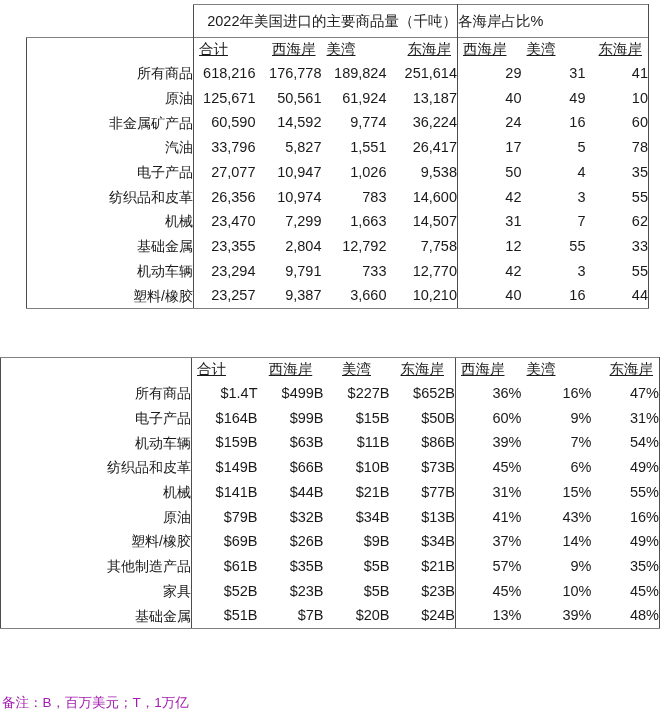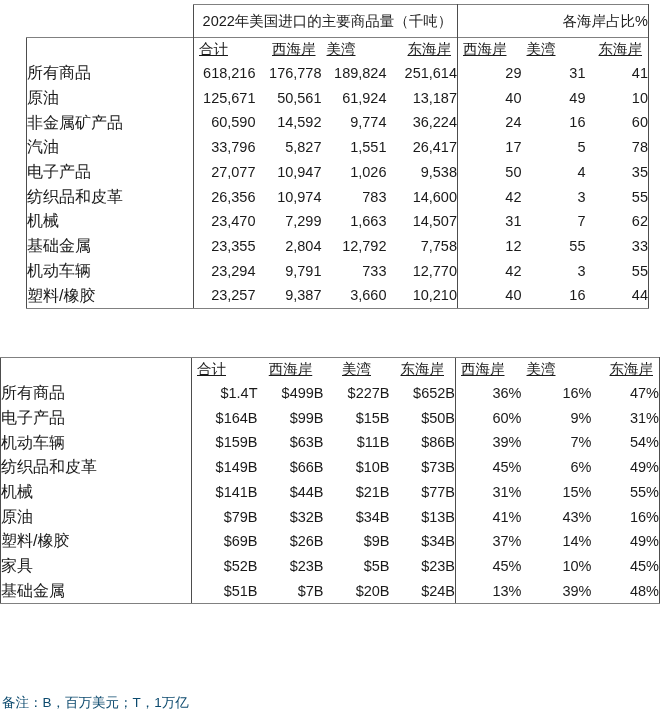--- a/index.html
+++ b/index.html
@@ -31,38 +31,38 @@
   .tbl td, .tbl th {
     padding: 0;
     margin: 0;
     font-weight: normal;
     vertical-align: middle;
     white-space: nowrap;
   }
 
   
   .rowlab {
-    text-align: left;
+    text-align: right;
     padding-left: 5px;
-    font-size: 16px;
+    font-size: 14px;
   }
   
   .num {
     text-align: right;
     padding-right: 6px;
     font-size: 14.5px;
   }
   
   .grp {
-    text-align: right;
+    text-align: left;
     font-size: 14.5px;
     line-height: 1.15;
   }
   .grp.lefty {
-    text-align: center;
+    text-align: right;
     padding-left: 4px;
     margin-top: 12px;
   }
   .colhd {
     font-size: 14.5px;
     text-decoration: underline;
   }
   .colhd.l { text-align: left; padding-left: 5px; }
   .colhd.c { text-align: center; }
   .colhd.r { text-align: right; padding-right: 6px; }
@@ -76,21 +76,21 @@
   .hrow1 td { height: 32px; }
   .hrow2 td { height: 23px; }
   .drow td { height: 24.7px; }
 
   
   .note {
     position: absolute;
     left: 2px;
     top: 694px;
     font-size: 13.5px;
-    color: #0c4a6e;
+    color: #a21caf;
   }
 
   
   #table1 { left: 26px; top: 4px; }
   
   #table2 { left: 0px; top: 357px; }
 </style>
 </head>
 <body>
 
@@ -314,20 +314,30 @@
           <td class="rowlab bl">塑料/橡胶</td>
           <td class="num bl">$69B</td>
           <td class="num">$26B</td>
           <td class="num">$9B</td>
           <td class="num">$34B</td>
           <td class="num bl">37%</td>
           <td class="num">14%</td>
           <td class="num br">49%</td>
         </tr>
         <tr class="drow">
+          <td class="rowlab bl">其他制造产品</td>
+          <td class="num bl">$61B</td>
+          <td class="num">$35B</td>
+          <td class="num">$5B</td>
+          <td class="num">$21B</td>
+          <td class="num bl">57%</td>
+          <td class="num">9%</td>
+          <td class="num br">35%</td>
+        </tr>
+        <tr class="drow">
           <td class="rowlab bl">家具</td>
           <td class="num bl">$52B</td>
           <td class="num">$23B</td>
           <td class="num">$5B</td>
           <td class="num">$23B</td>
           <td class="num bl">45%</td>
           <td class="num">10%</td>
           <td class="num br">45%</td>
         </tr>
         <tr class="drow">

